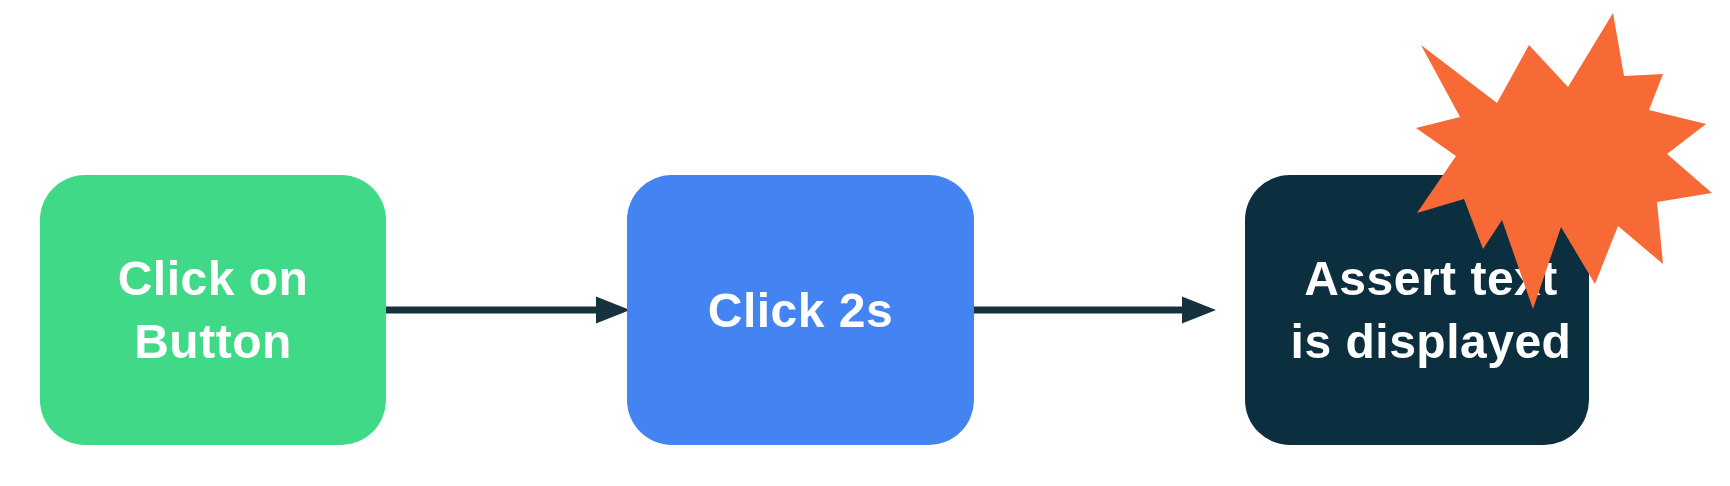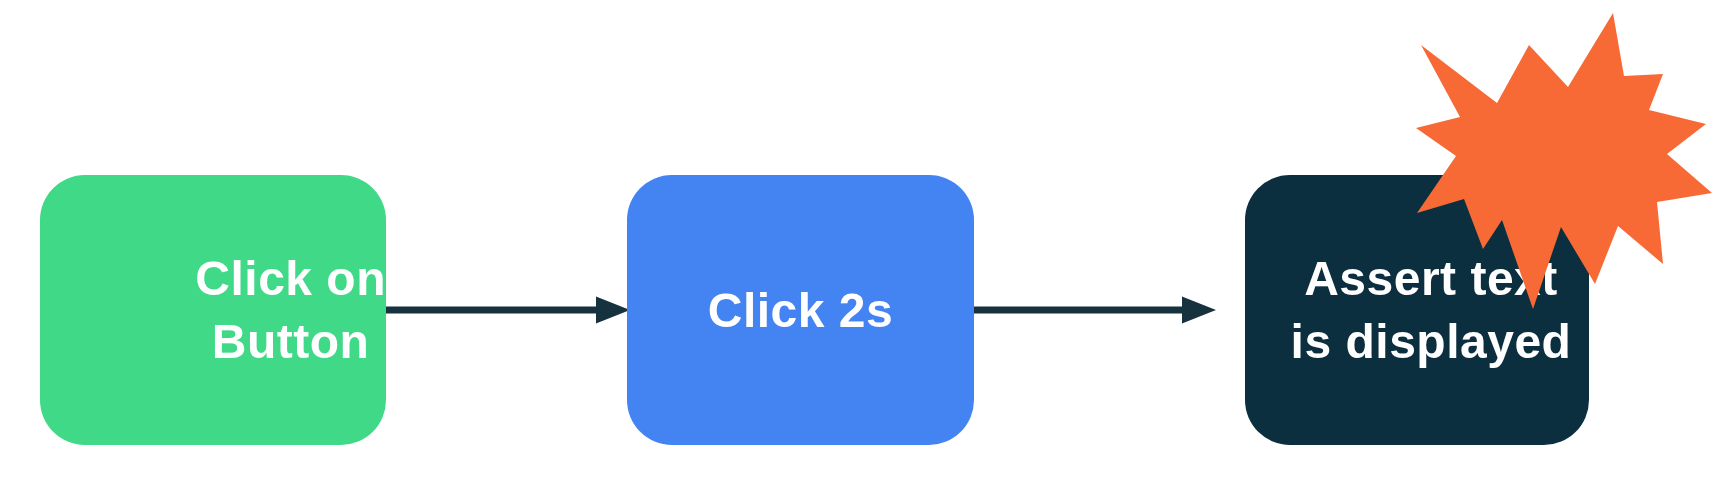--- a/index.html
+++ b/index.html
@@ -59,21 +59,21 @@
     <g>
       <line x1="386" y1="310" x2="600" y2="310" stroke-width="7" stroke="#16323e"></line>
       <polygon points="596,296.5 630,310 596,323.5" fill="#16323e"></polygon>
     </g>
     <g>
       <line x1="974" y1="310" x2="1186" y2="310" stroke-width="7" stroke="#16323e"></line>
       <polygon points="1182,296.5 1216,310 1182,323.5" fill="#16323e"></polygon>
     </g>
   </svg>
 
-  <div class="step-node node-1" style="background: rgb(63, 217, 135); justify-content: flex-end;">
+  <div class="step-node node-1" style="background: rgb(63, 217, 135);">
     <span class="step-label">Click on
 Button</span>
   </div>
 
   <div class="step-node node-2" style="background: rgb(67, 132, 242);">
     <span class="step-label">Click 2s</span>
   </div>
 
   <div class="step-node node-3" style="background: rgb(12, 47, 64);">
     <span class="step-label">Assert text

